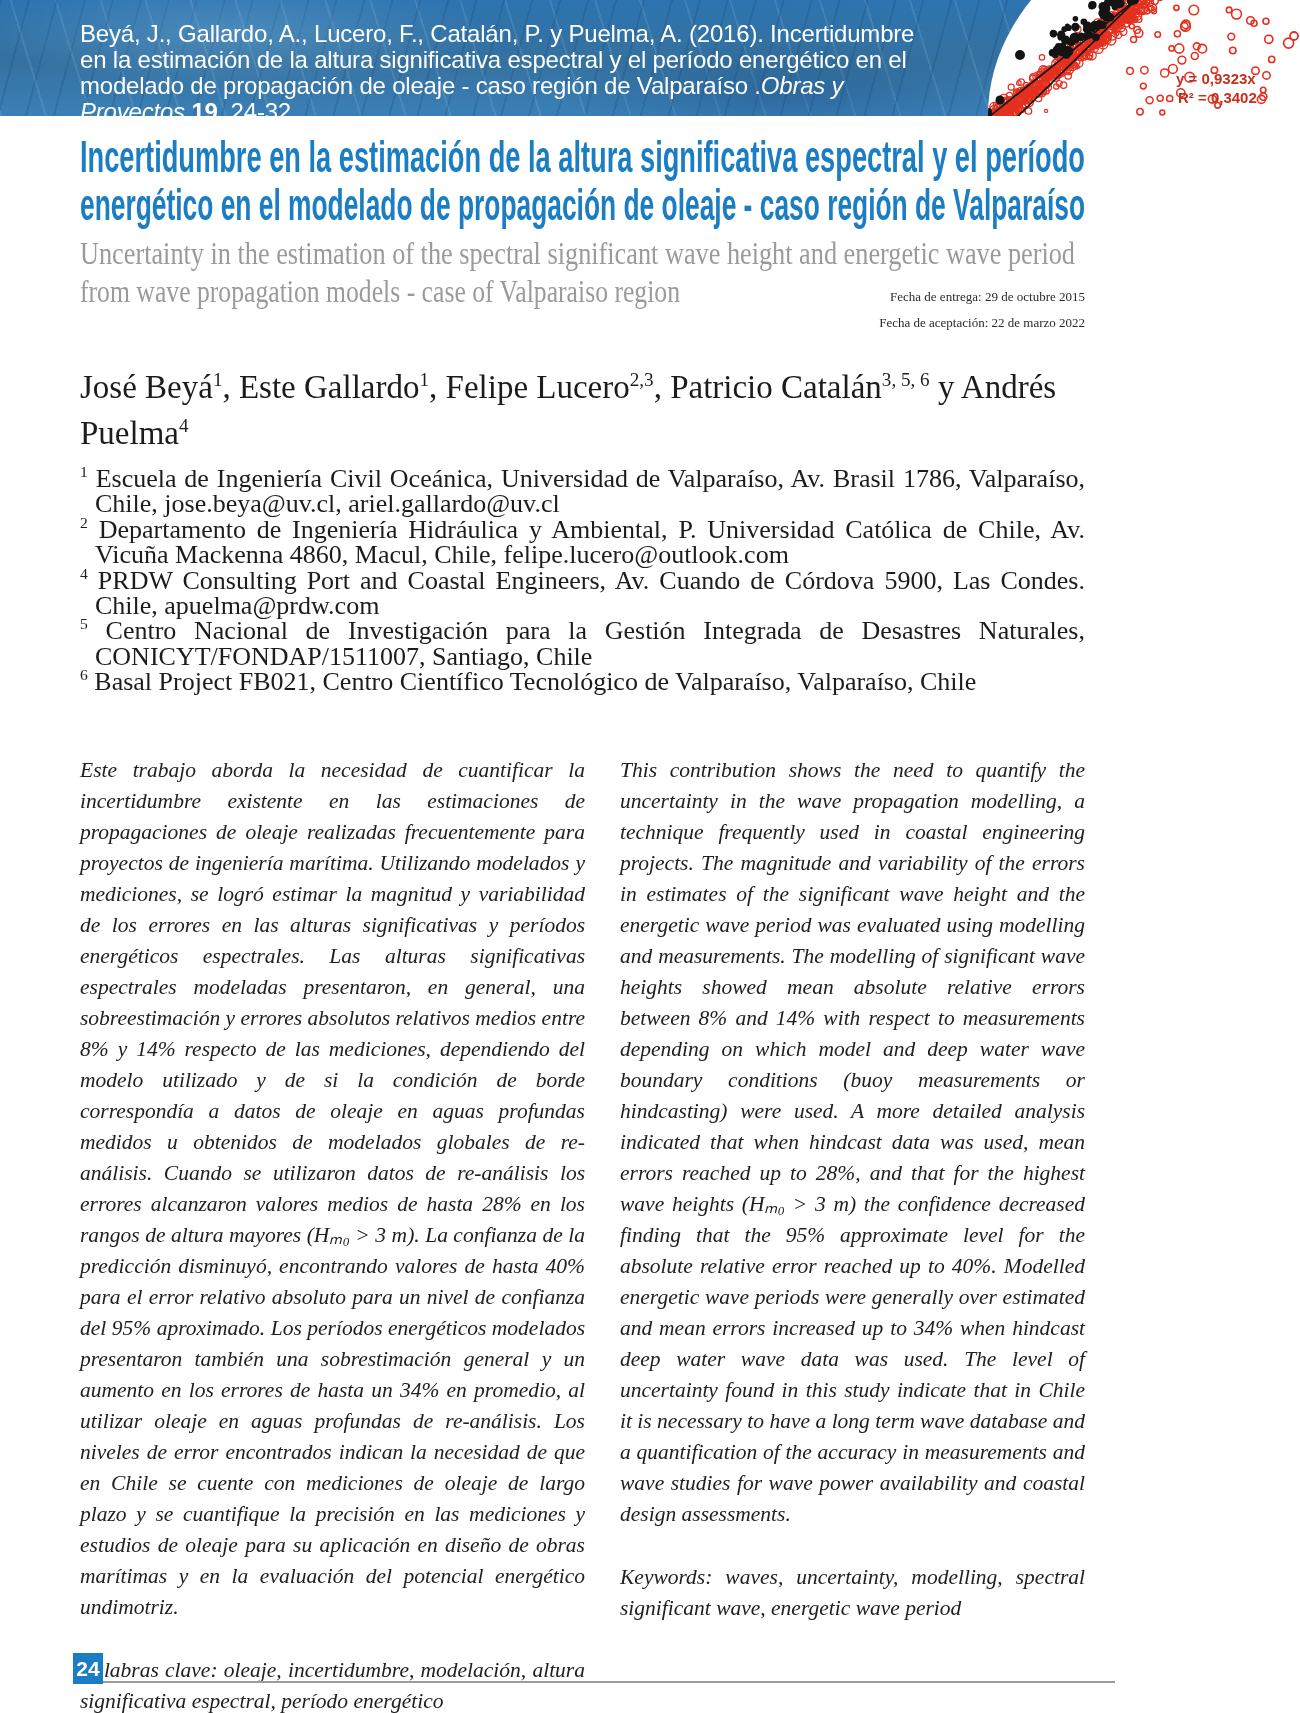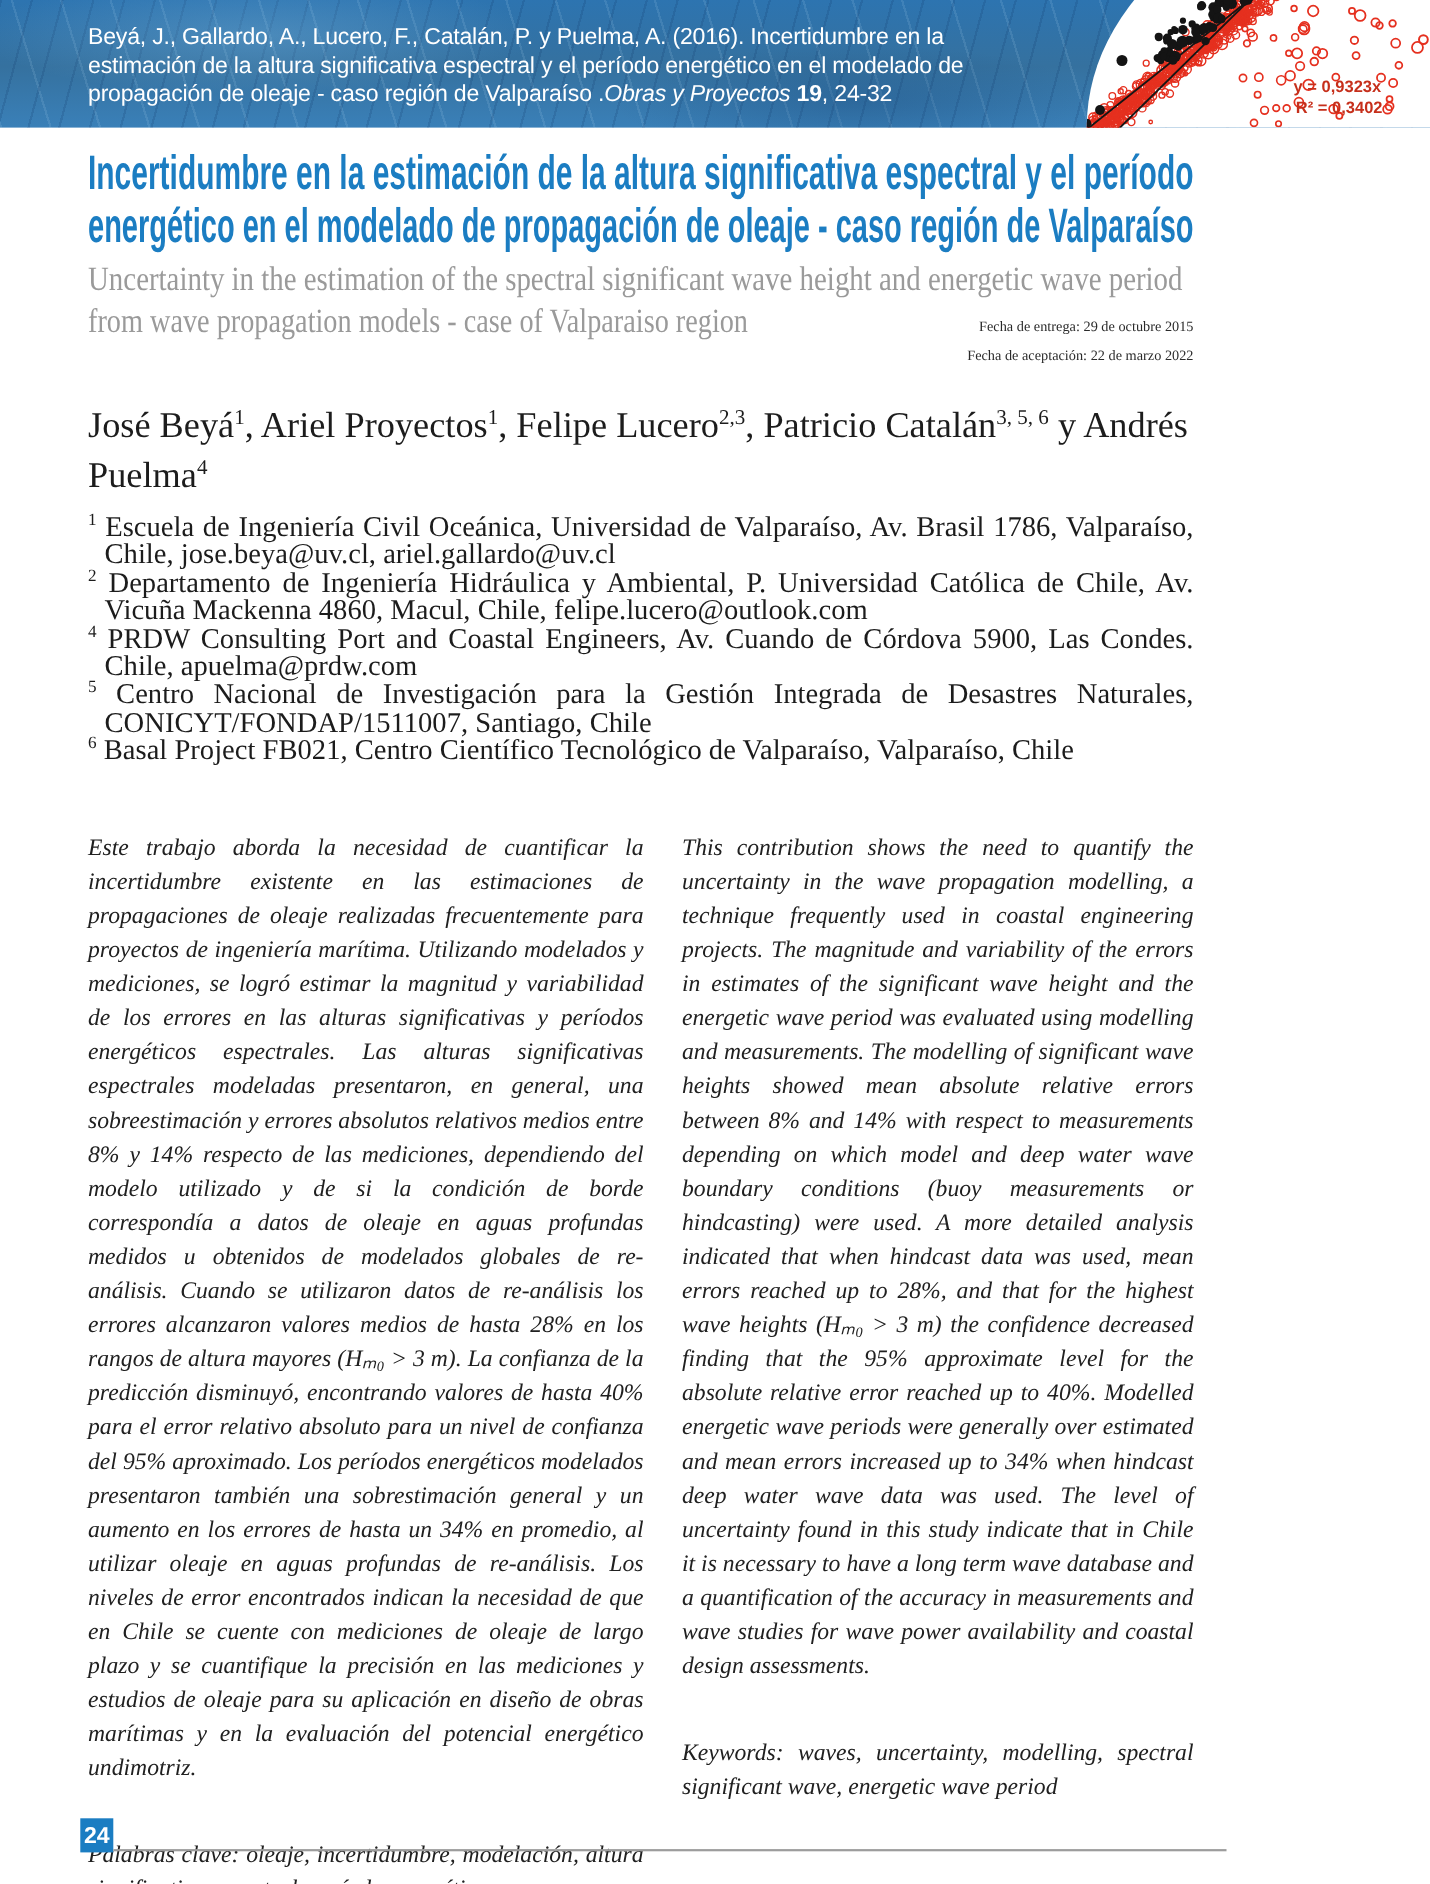--- a/index.html
+++ b/index.html
@@ -8,21 +8,21 @@
 
   
   .banner{position:relative;height:116px;overflow:hidden;
     background:
       radial-gradient(ellipse 420px 90px at 18% 28%, rgba(130,190,230,.32), transparent 60%),
       radial-gradient(ellipse 340px 80px at 60% 80%, rgba(20,65,115,.30), transparent 65%),
       repeating-linear-gradient(105deg, rgba(10,45,95,.16) 0 2px, transparent 2px 27px),
       repeating-linear-gradient(73deg, rgba(195,228,250,.12) 0 2px, transparent 2px 43px),
       linear-gradient(180deg,#2d74b0 0%,#35719f 52%,#3a80b8 100%);}
   .banner-citation{position:absolute;left:80px;top:21px;width:848px;
-    font-family:"Liberation Sans",sans-serif;font-size:21px;line-height:26px;
+    font-family:"Liberation Sans",sans-serif;font-size:24px;line-height:26px;
     letter-spacing:-0.2px;color:#ffffff;}
   .banner-citation .it{font-style:italic;}
   .banner-citation .b{font-weight:bold;}
   .banner-ellipse{position:absolute;left:988px;top:-115px;width:644px;height:460px;
     background:#ffffff;border-radius:50%;}
   #scatter{position:absolute;left:870px;top:0;
     clip-path:ellipse(322px 230px at 440px 115px);}
 
   
   .content{margin-left:80px;width:1005px;}
@@ -38,21 +38,21 @@
   .affiliations{margin-top:10px;font-size:26px;line-height:25.4px;text-align:justify;color:#1c1c1c;}
   .affil{padding-left:15px;text-indent:-15px;}
   .affil sup{font-size:60%;line-height:0;}
 
   
   .columns{margin-top:60px;display:flex;gap:35px;}
   .col-es{width:505px;}
   .col-en{width:465px;}
   .abstract{font-style:italic;font-size:21.5px;line-height:31px;text-align:justify;
     color:#202020;margin:0;}
-  .kw{margin-top:48px;}
+  .kw{margin-top:32px;}
 
   
   .footer{position:absolute;left:73px;top:1609px;width:1042px;display:flex;align-items:flex-end;}
   .pagenum{width:30px;height:31px;background:#1b7dc2;color:#fff;
     font-family:"Liberation Sans",sans-serif;font-weight:bold;font-size:21px;
     display:flex;align-items:center;justify-content:center;margin-top:44px;}
   .footer-line{flex:1;border-bottom:2px solid #9c9c9c;margin-bottom:1px;}
 </style>
 </head>
 <body>
@@ -807,21 +807,21 @@
     <svg class="title-en" width="1005" height="74">
       <text x="0" y="28" font-family="Liberation Serif, serif" font-size="31" fill="#9a9a9a" textLength="995" lengthAdjust="spacingAndGlyphs">Uncertainty in the estimation of the spectral significant wave height and energetic wave period</text>
       <text x="0" y="66" font-family="Liberation Serif, serif" font-size="31" fill="#9a9a9a" textLength="600" lengthAdjust="spacingAndGlyphs">from wave propagation models - case of Valparaiso region</text>
     </svg>
 
     <div class="dates">
       <div>Fecha de entrega: 29 de octubre 2015</div>
       <div>Fecha de aceptación: 22 de marzo 2022</div>
     </div>
 
-    <div class="authors"><span>José Beyá</span><sup>1</sup>, <span>Ariel Proyectos</span><sup>1</sup>, <span>Felipe Lucero</span><sup>2,3</sup>, <span>Patricio Catalán</span><sup>3, 5, 6</sup> y <span>Andrés Puelma</span><sup>4</sup></div>
+    <div class="authors"><span>José Beyá</span><sup>1</sup>, <span>Este Gallardo</span><sup>1</sup>, <span>Felipe Lucero</span><sup>2,3</sup>, <span>Patricio Catalán</span><sup>3, 5, 6</sup> y <span>Andrés Puelma</span><sup>4</sup></div>
 
     <div class="affiliations">
         <div class="affil"><sup>1</sup><span> Escuela de Ingeniería Civil Oceánica, Universidad de Valparaíso, Av. Brasil 1786, Valparaíso, Chile, jose.beya@uv.cl, ariel.gallardo@uv.cl</span></div>
         <div class="affil"><sup>2</sup><span> Departamento de Ingeniería Hidráulica y Ambiental, P. Universidad Católica de Chile, Av. Vicuña Mackenna 4860, Macul, Chile, felipe.lucero@outlook.com</span></div>
         <div class="affil"><sup>4</sup><span> PRDW Consulting Port and Coastal Engineers, Av. Cuando de Córdova 5900, Las Condes. Chile, apuelma@prdw.com</span></div>
         <div class="affil"><sup>5</sup><span> Centro Nacional de Investigación para la Gestión Integrada de Desastres Naturales, CONICYT/FONDAP/1511007, Santiago, Chile</span></div>
         <div class="affil"><sup>6</sup><span> Basal Project FB021, Centro Científico Tecnológico de Valparaíso, Valparaíso, Chile</span></div>
       </div>
 
     <div class="columns">

